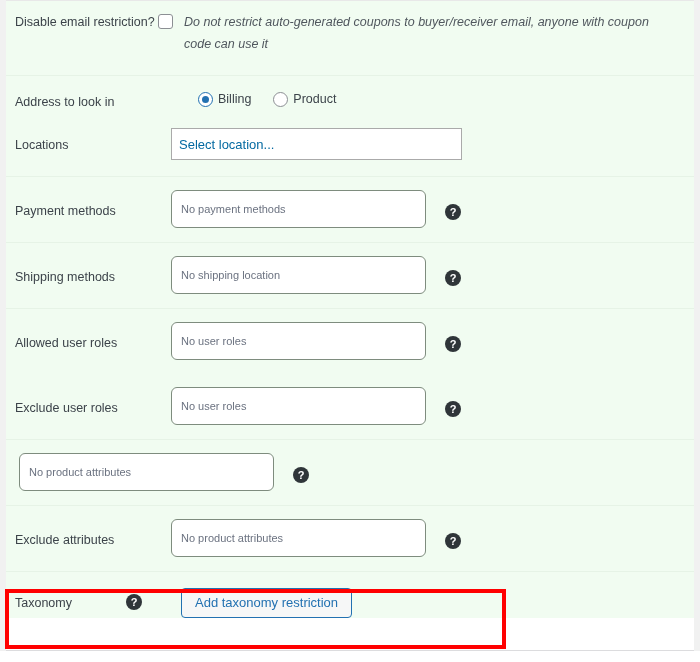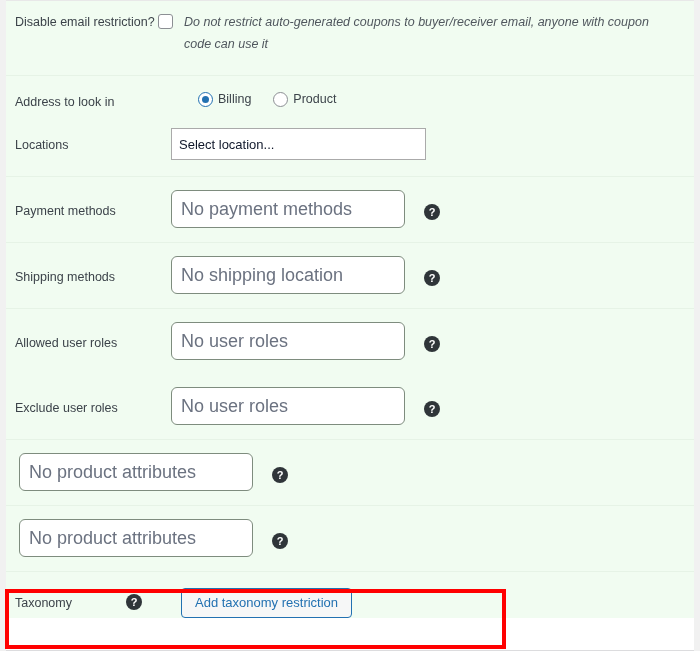--- a/index.html
+++ b/index.html
@@ -123,48 +123,48 @@
   .radio-label {
     margin-left: 5px;
     font-size: 12.5px;
     color: #3c434a;
   }
 
   
   .loc-row { padding-top: 10px; padding-bottom: 16px; }
   .loc-row .row-label { padding-top: 9px; }
   .select-box {
-    width: 255px;
+    width: 291px;
     height: 32px;
     border: 1px solid #aaa;
     background: #fff;
     box-sizing: border-box;
     display: flex;
     align-items: center;
     padding-left: 7px;
     font-size: 13px;
-    color: #0f172a;
+    color: #0369a1;
     margin-left: 13px;
     text-align: right;
   }
 
   
   .field-row { padding-top: 13px; padding-bottom: 14px; }
   .field-row .row-label { padding-top: 13px; }
   .field-input {
-    width: 234px;
+    width: 255px;
     height: 38px;
     border: 1px solid #7e8c7e;
     border-radius: 6px;
     background: #fff;
     box-sizing: border-box;
     display: flex;
     align-items: center;
     padding-left: 9px;
-    font-size: 18px;
+    font-size: 11px;
     color: #6b7280;
     margin-left: 13px;
   }
   .help-icon {
     width: 16px; height: 16px;
     border-radius: 50%;
     background: #2f3539;
     color: #ffffff;
     font-size: 11px;
     font-weight: bold;
@@ -309,20 +309,21 @@
     <div class="row field-row">
       <div class="row-body">
         <div class="field-input">
           <span>No product attributes</span>
         </div>
         <div class="help-icon">?</div>
       </div>
     </div>
 
     <div class="row field-row">
+      <div class="row-label">Exclude attributes</div>
       <div class="row-body">
         <div class="field-input">
           <span>No product attributes</span>
         </div>
         <div class="help-icon">?</div>
       </div>
     </div>
 
     <div class="row tax-row">
       <div class="row-label">Taxonomy</div>

